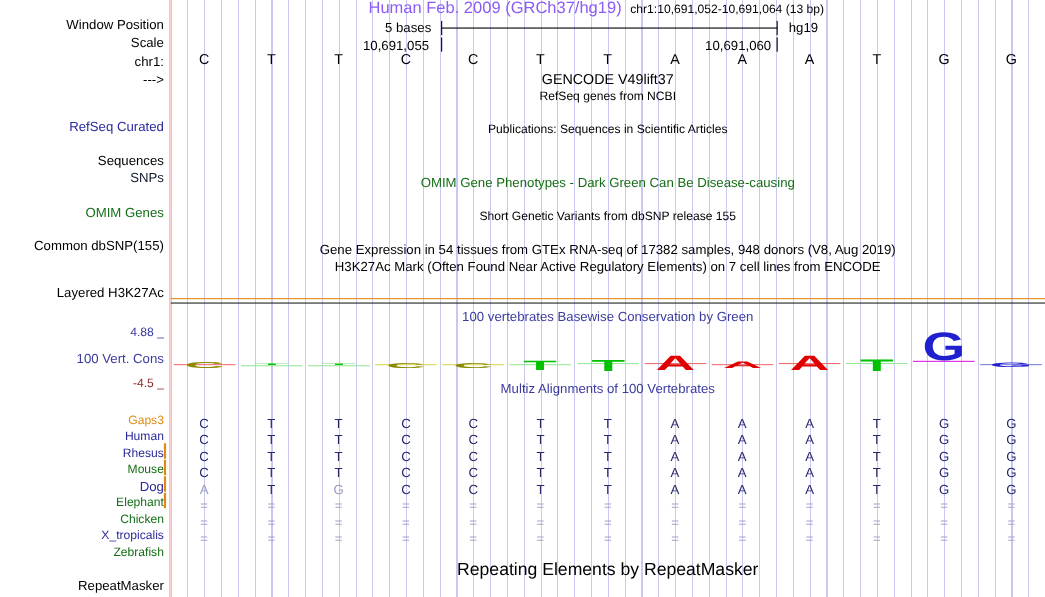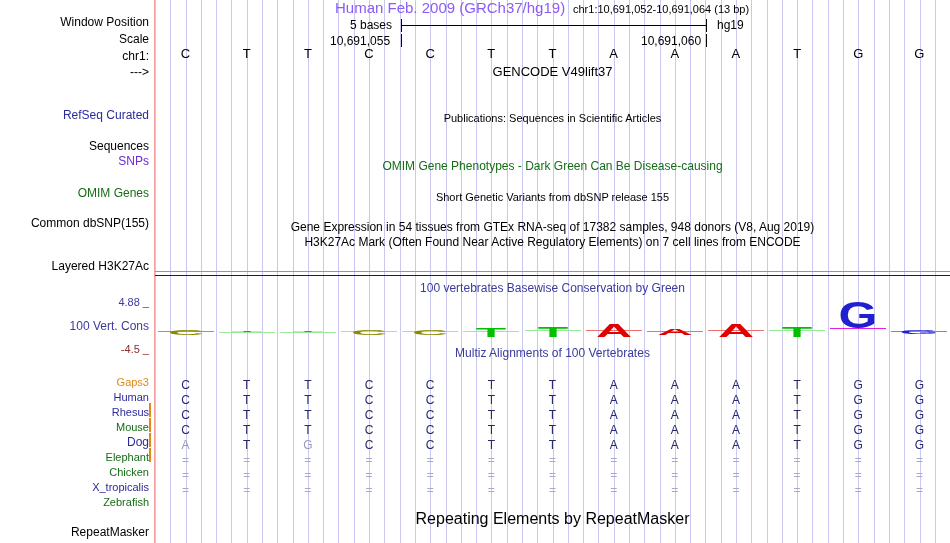--- a/index.html
+++ b/index.html
@@ -90,21 +90,21 @@
   <div class="labelcol">
 
     <div class="lbl" style="top:3px;color:#000">Window Position</div>
     <div class="lbl" style="top:20px;color:#000">Scale</div>
     <div class="lbl" style="top:37px;color:#000">chr1:</div>
     <div class="lbl" style="top:53px;color:#000">---&gt;</div>
 
     <div class="lbl" style="top:96px;color:#2a2a9c">RefSeq Curated</div>
 
     <div class="lbl" style="top:127px;color:#000">Sequences</div>
-    <div class="lbl" style="top:142px;color:#6d28d9">SNPs</div>
+    <div class="lbl" style="top:142px;color:#0f172a">SNPs</div>
 
     <div class="lbl" style="top:174px;color:#156d16">OMIM Genes</div>
 
     <div class="lbl" style="top:204px;color:#000">Common dbSNP(155)</div>
 
     <div class="lbl" style="top:247px;color:#000">Layered H3K27Ac</div>
 
     <div class="lbl" style="top:283px;color:#3b3b9e;font-size:11px">4.88 _</div>
     <div class="lbl" style="top:307px;color:#3b3b9e">100 Vert. Cons</div>
     <div class="lbl" style="top:330px;color:#8b2b2b;font-size:11px">-4.5 _</div>
@@ -157,20 +157,21 @@
         <div class="base" style="left: 389.5px; top: 46px;">T</div>
         <div class="base" style="left: 450.654px; top: 46px;">A</div>
         <div class="base" style="left: 511.808px; top: 46px;">A</div>
         <div class="base" style="left: 572.962px; top: 46px;">A</div>
         <div class="base" style="left: 634.115px; top: 46px;">T</div>
         <div class="base" style="left: 695.269px; top: 46px;">G</div>
         <div class="base" style="left: 756.423px; top: 46px;">G</div>
       </div>
 
     <div class="ctr" style="top:65px;font-size:13px;color:#000">GENCODE V49lift37</div>
+    <div class="ctr" style="top:82px;font-size:11px;color:#000">RefSeq genes from NCBI</div>
     <div class="ctr" style="top:112px;font-size:11px;color:#000">Publications: Sequences in Scientific Articles</div>
     <div class="ctr" style="top:160px;font-size:12px;color:#156d16">OMIM Gene Phenotypes - Dark Green Can Be Disease-causing</div>
     <div class="ctr" style="top:191px;font-size:11px;color:#000">Short Genetic Variants from dbSNP release 155</div>
     <div class="ctr" style="top:221px;font-size:12px;color:#000">Gene Expression in 54 tissues from GTEx RNA-seq of 17382 samples, 948 donors (V8, Aug 2019)</div>
     <div class="ctr" style="top:236px;font-size:12px;color:#000">H3K27Ac Mark (Often Found Near Active Regulatory Elements) on 7 cell lines from ENCODE</div>
 
     <div class="consline-orange" style="left:0px;top:271px;width:795px;"></div>
     <div class="consline-black" style="left:0px;top:275px;width:795px;"></div>
 
     <div class="ctr" style="top:282px;font-size:12px;color:#3b3b9e">100 vertebrates Basewise Conservation by Green</div>

